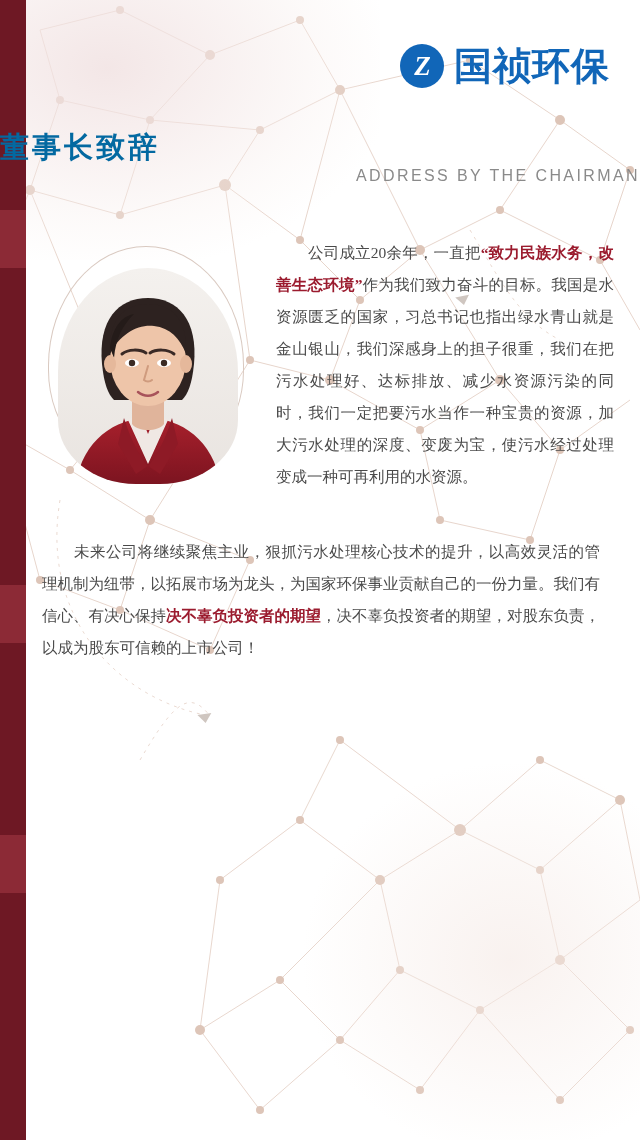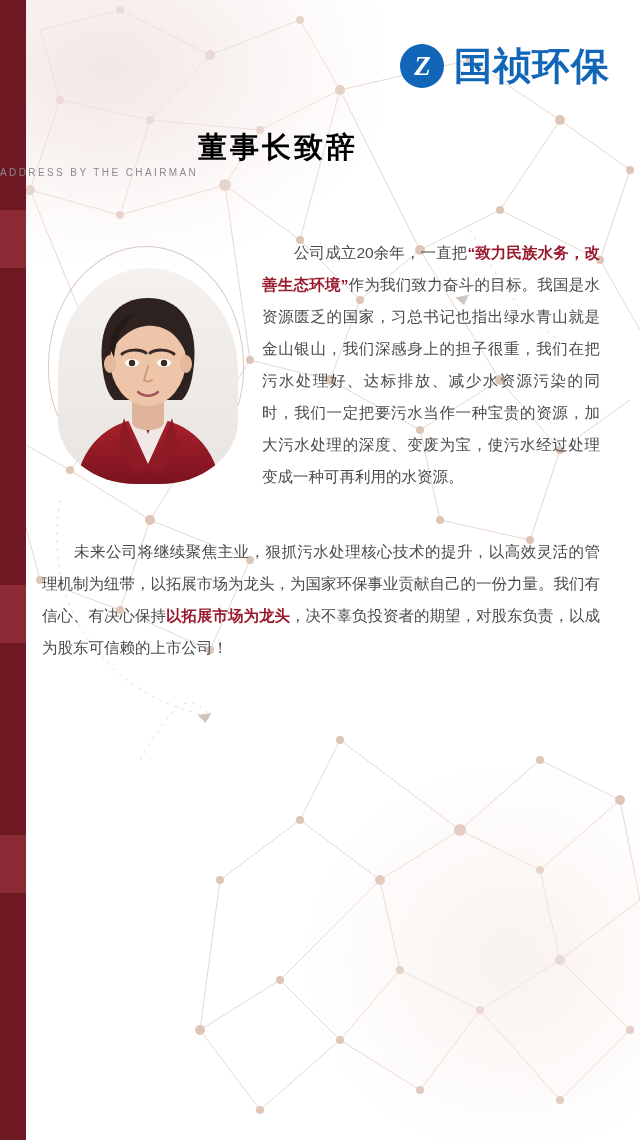--- a/index.html
+++ b/index.html
@@ -92,33 +92,33 @@
     color: #1166b8;
     letter-spacing: 1px;
     line-height: 1;
   }
 
   
   .title-cn {
     position: absolute;
     left: 0; top: 128px;
     width: 556px;
-    text-align: center;
+    text-align: left;
     font-size: 29px;
     font-weight: bold;
-    color: #000000;
+    color: #0369a1;
     letter-spacing: 3px;
     z-index: 6;
   }
   .title-en {
     position: absolute;
     left: 0; top: 167px;
     width: 640px;
-    text-align: left;
-    font-size: 10px;
+    text-align: right;
+    font-size: 16px;
     color: #8a8a8a;
     letter-spacing: 2.4px;
     z-index: 6;
   }
 
   
   .portrait-wrap {
     position: absolute;
     left: 58px; top: 268px;
     width: 180px; height: 216px;
@@ -145,22 +145,23 @@
   .para {
     position: absolute;
     z-index: 6;
     color: #4a4a4a;
     font-size: 15.5px;
     line-height: 32px;
     text-align: justify;
     font-family: "Liberation Sans", sans-serif;
   }
   .para-1 {
-    left: 262px; top: 237px; width: 338px;
+    left: 276px; top: 237px; width: 338px;
     text-indent: 32px;
+    font-family: Liberation Serif, serif;
   }
   .para-2 {
     left: 42px; top: 536px; width: 558px;
     text-indent: 32px;
   }
   .hl { color: #9b1b2e; font-weight: bold; }
 
   
   .tri {
     position: absolute;
@@ -337,16 +338,16 @@
         <path d="M80 124 C 86 129, 94 129, 100 124" stroke="#a8535a" stroke-width="2.5" fill="none" stroke-linecap="round"></path>
       </svg>
     </div>
   </div>
 
   <div class="para para-1">
     <span>公司成立20余年，一直把</span><span class="hl">“致力民族水务，改善生态环境”</span><span>作为我们致力奋斗的目标。我国是水资源匮乏的国家，习总书记也指出绿水青山就是金山银山，我们深感身上的担子很重，我们在把污水处理好、达标排放、减少水资源污染的同时，我们一定把要污水当作一种宝贵的资源，加大污水处理的深度、变废为宝，使污水经过处理变成一种可再利用的水资源。</span>
   </div>
 
   <div class="para para-2">
-    <span>未来公司将继续聚焦主业，狠抓污水处理核心技术的提升，以高效灵活的管理机制为纽带，以拓展市场为龙头，为国家环保事业贡献自己的一份力量。我们有信心、有决心保持</span><span class="hl">以拓展市场为龙头</span><span>，决不辜负投资者的期望，对股东负责，以成为股东可信赖的上市公司！</span>
+    <span>未来公司将继续聚焦主业，狠抓污水处理核心技术的提升，以高效灵活的管理机制为纽带，以拓展市场为龙头，为国家环保事业贡献自己的一份力量。我们有信心、有决心保持</span><span class="hl">决不辜负投资者的期望</span><span>，决不辜负投资者的期望，对股东负责，以成为股东可信赖的上市公司！</span>
   </div>
 
 </div>
 
 </body></html>

